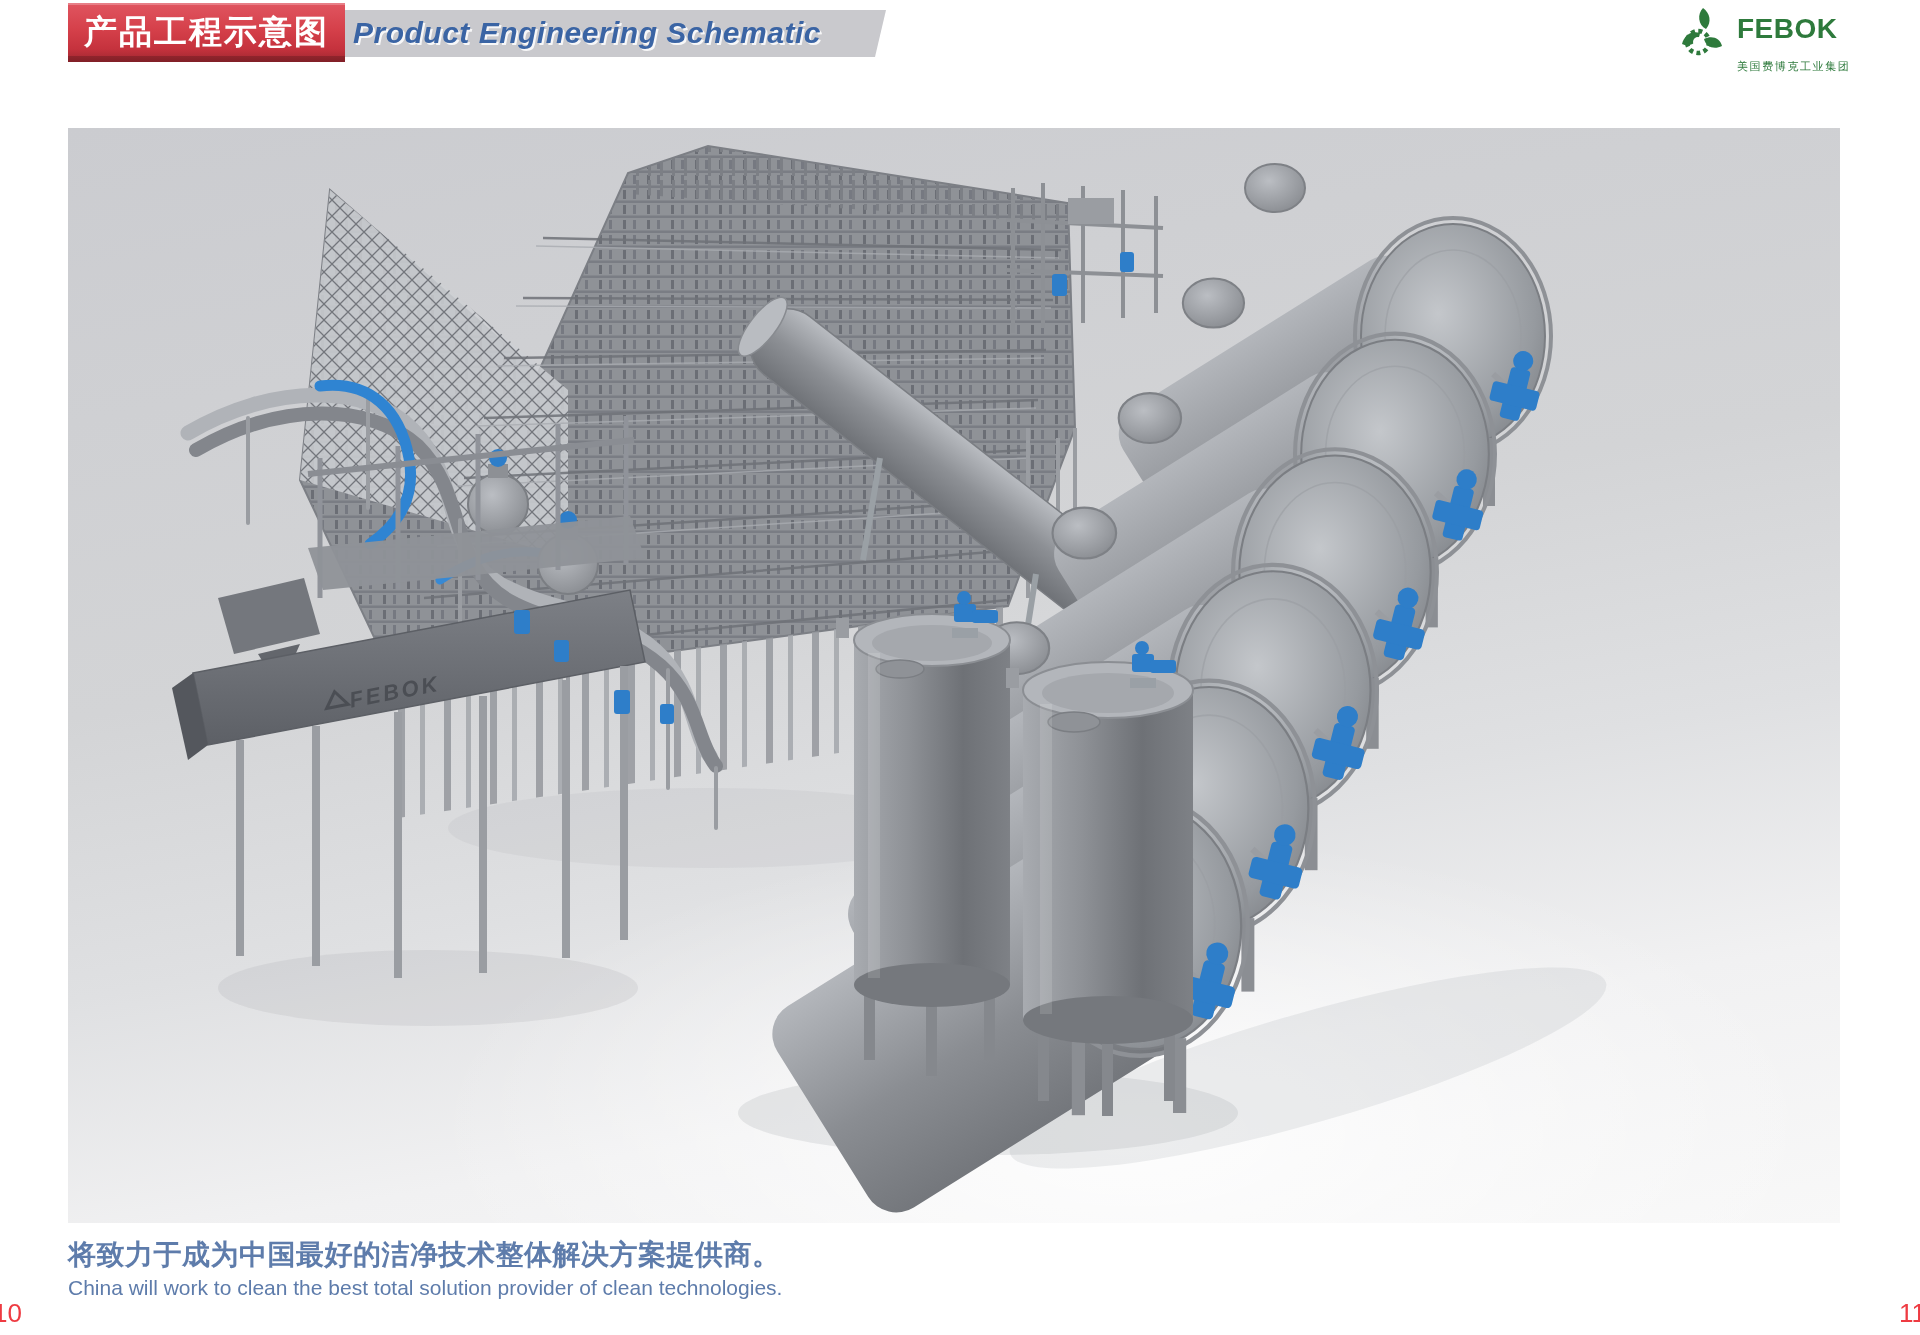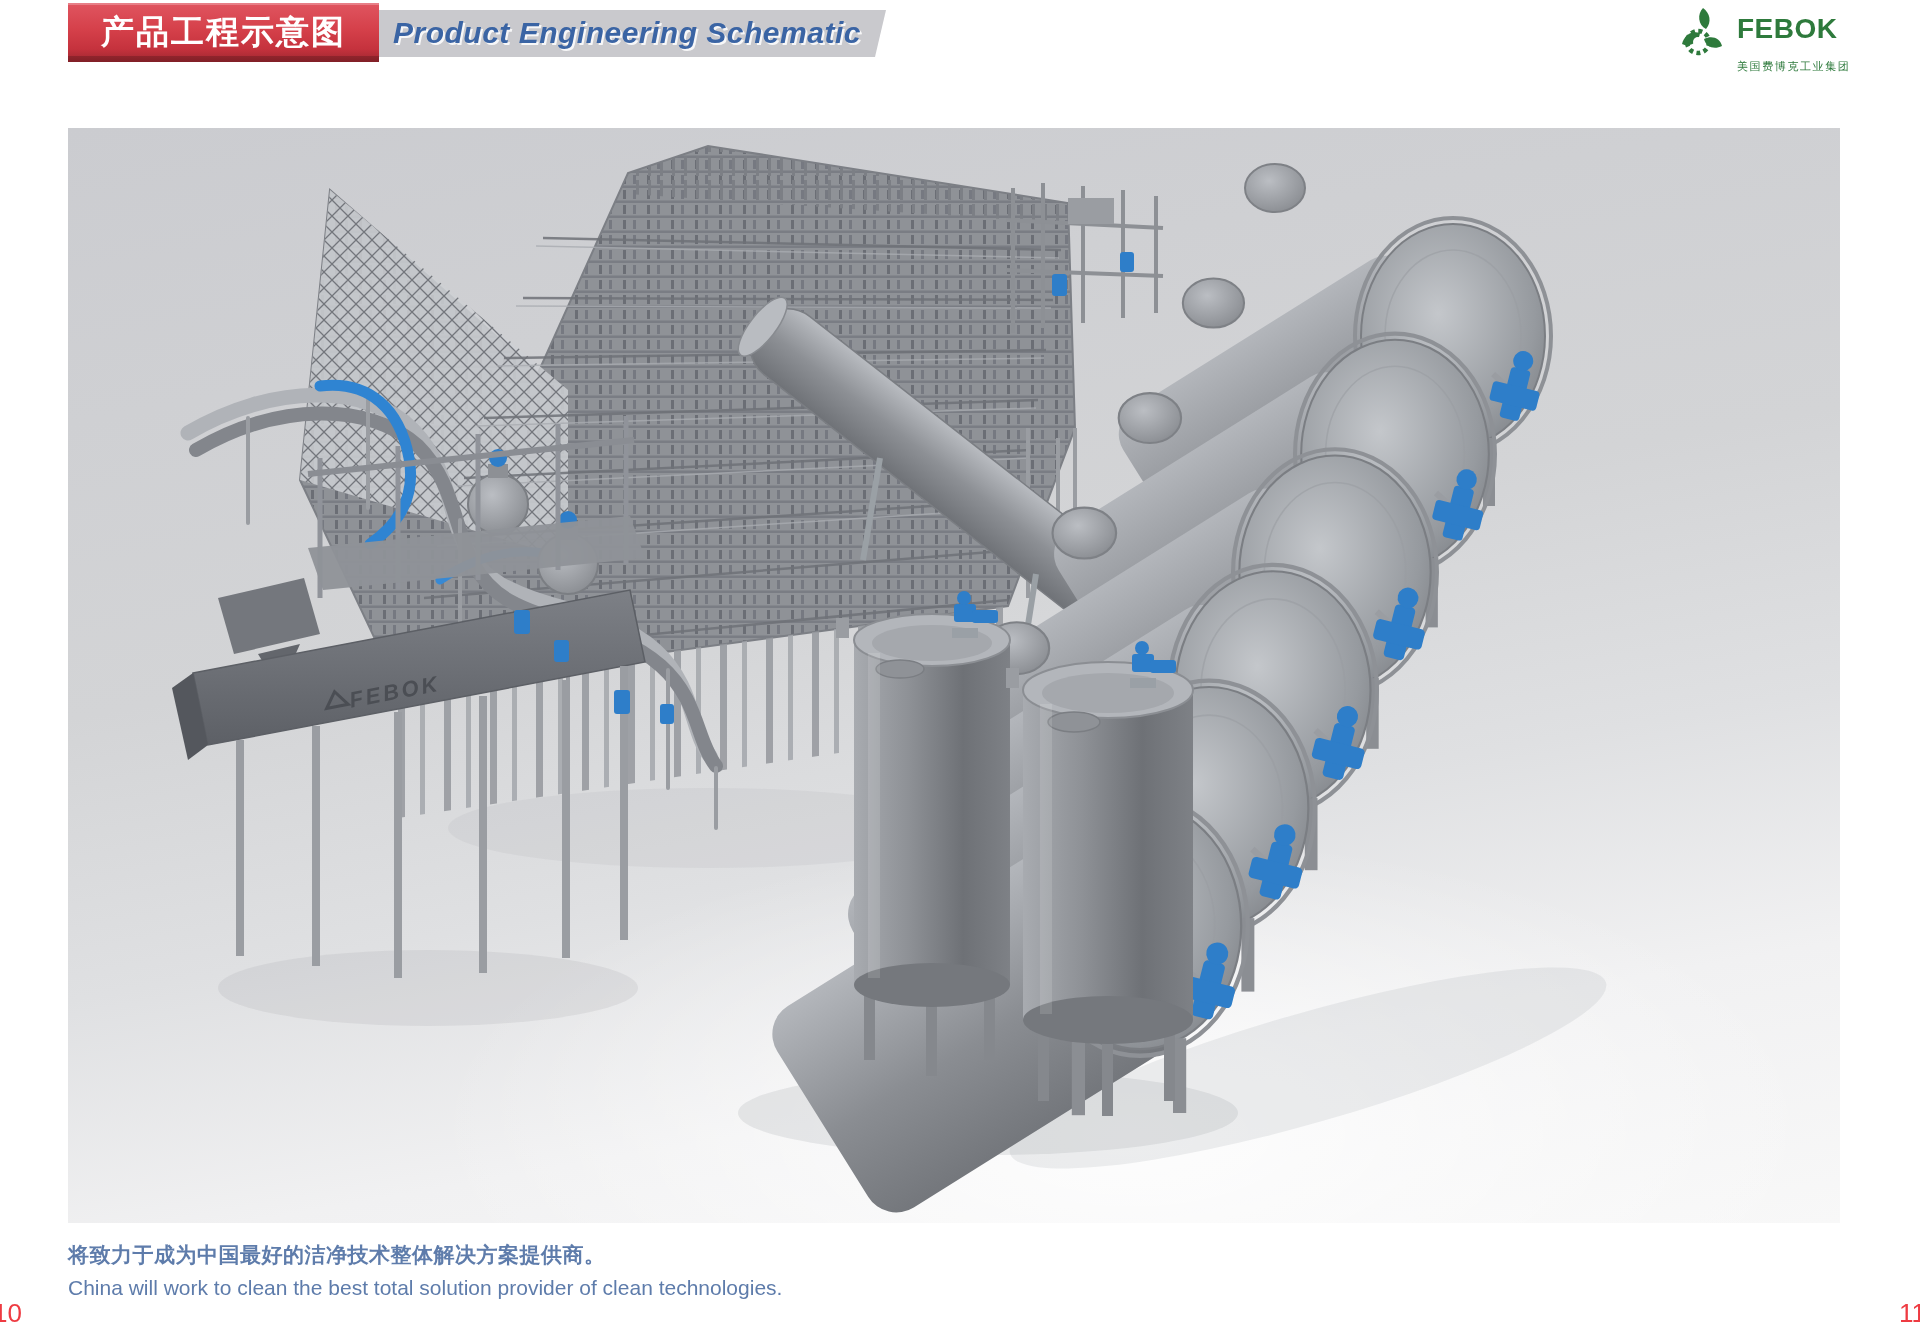--- a/index.html
+++ b/index.html
@@ -1,50 +1,50 @@
 <!DOCTYPE html>
 <html><head>
 <meta charset="utf-8">
 <style>
   html,body{margin:0;padding:0;}
   .page{position:relative;width:1920px;height:1335px;background:#ffffff;overflow:hidden;
         font-family:"Liberation Sans",sans-serif;}
 
   
-  .badge{position:absolute;left:68px;top:3px;width:311px;height:59px;
+  .badge{position:absolute;left:68px;top:3px;width:277px;height:59px;
          background:linear-gradient(180deg,#e05560 0%,#d5404a 45%,#c5323d 78%,#9e2730 100%);
          display:flex;align-items:center;justify-content:center;
          color:#ffffff;font-size:33px;font-weight:bold;letter-spacing:2px;
          box-shadow:inset 0 -6px 0 rgba(0,0,0,.18), inset 0 2px 0 rgba(255,255,255,.25);
          z-index:3;}
   .banner{position:absolute;left:345px;top:10px;width:541px;height:47px;
           background:#c9c9cd;
           clip-path:polygon(0 0,100% 0,calc(100% - 11px) 100%,0 100%);
           z-index:2;}
-  .banner .title{display:block;padding-left:24px;line-height:46px;
+  .banner .title{display:block;padding-left:8px;line-height:46px;
           font-size:30px;font-weight:bold;font-style:italic;color:#3a64a4;
-          text-shadow:2px 2px 0 rgba(255,255,255,.85);letter-spacing:.5px;white-space:nowrap;margin-left:24px;}
+          text-shadow:2px 2px 0 rgba(255,255,255,.85);letter-spacing:.5px;white-space:nowrap;}
 
   .logo{position:absolute;left:1676px;top:6px;display:flex;align-items:flex-start;z-index:3;}
   .logo .mark{width:54px;height:54px;margin-right:7px;}
   .logo .words{display:flex;flex-direction:column;padding-top:9px;}
   .logo .name{font-size:28px;font-weight:bold;color:#2e7a3c;letter-spacing:.5px;line-height:28px;}
   .logo .tagline{font-size:11px;color:#2e7a3c;letter-spacing:1.6px;margin-top:16px;white-space:nowrap;}
 
   
   .photo{position:absolute;left:68px;top:128px;width:1772px;height:1095px;
          background:
            radial-gradient(1000px 430px at 60% 92%, rgba(255,255,255,.85), rgba(255,255,255,0) 70%),
            linear-gradient(170deg,#cbccd0 0%,#d3d4d6 42%,#dfe0e2 62%,#f1f1f2 80%,#f8f8f8 100%);
          }
   .photo svg{display:block;width:100%;height:100%;}
 
   
   .caption{position:absolute;left:68px;top:1238px;color:#5e7cab;z-index:3;}
-  .caption .zh{font-size:21px;font-weight:bold;line-height:33px;letter-spacing:.5px;}
+  .caption .zh{font-size:28px;font-weight:bold;line-height:33px;letter-spacing:.5px;}
   .caption .en{font-size:21px;line-height:33px;}
 
   .pageno{position:absolute;color:#ee3b42;font-size:26px;z-index:3;}
   .pageno.left{left:-7px;top:1298px;}
   .pageno.right{right:-6px;top:1298px;}
 </style>
 </head>
 <body>
 
 <div class="page">

